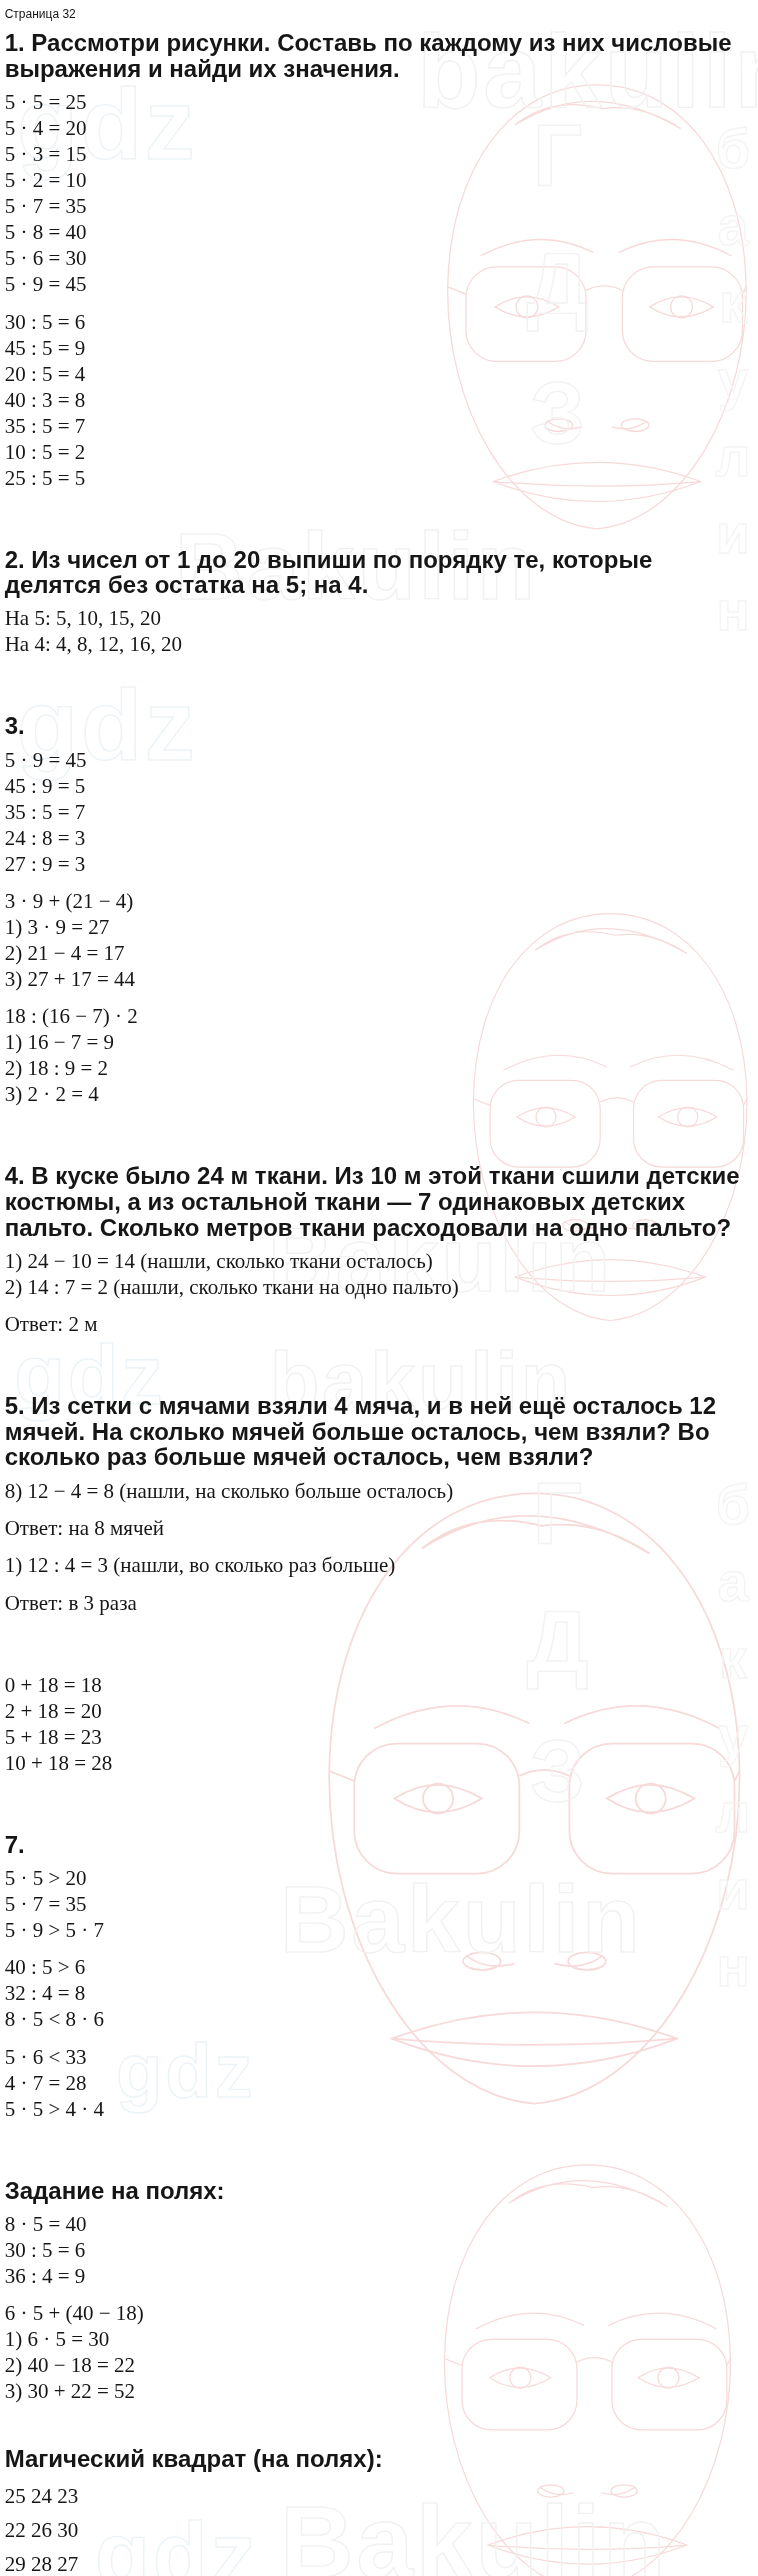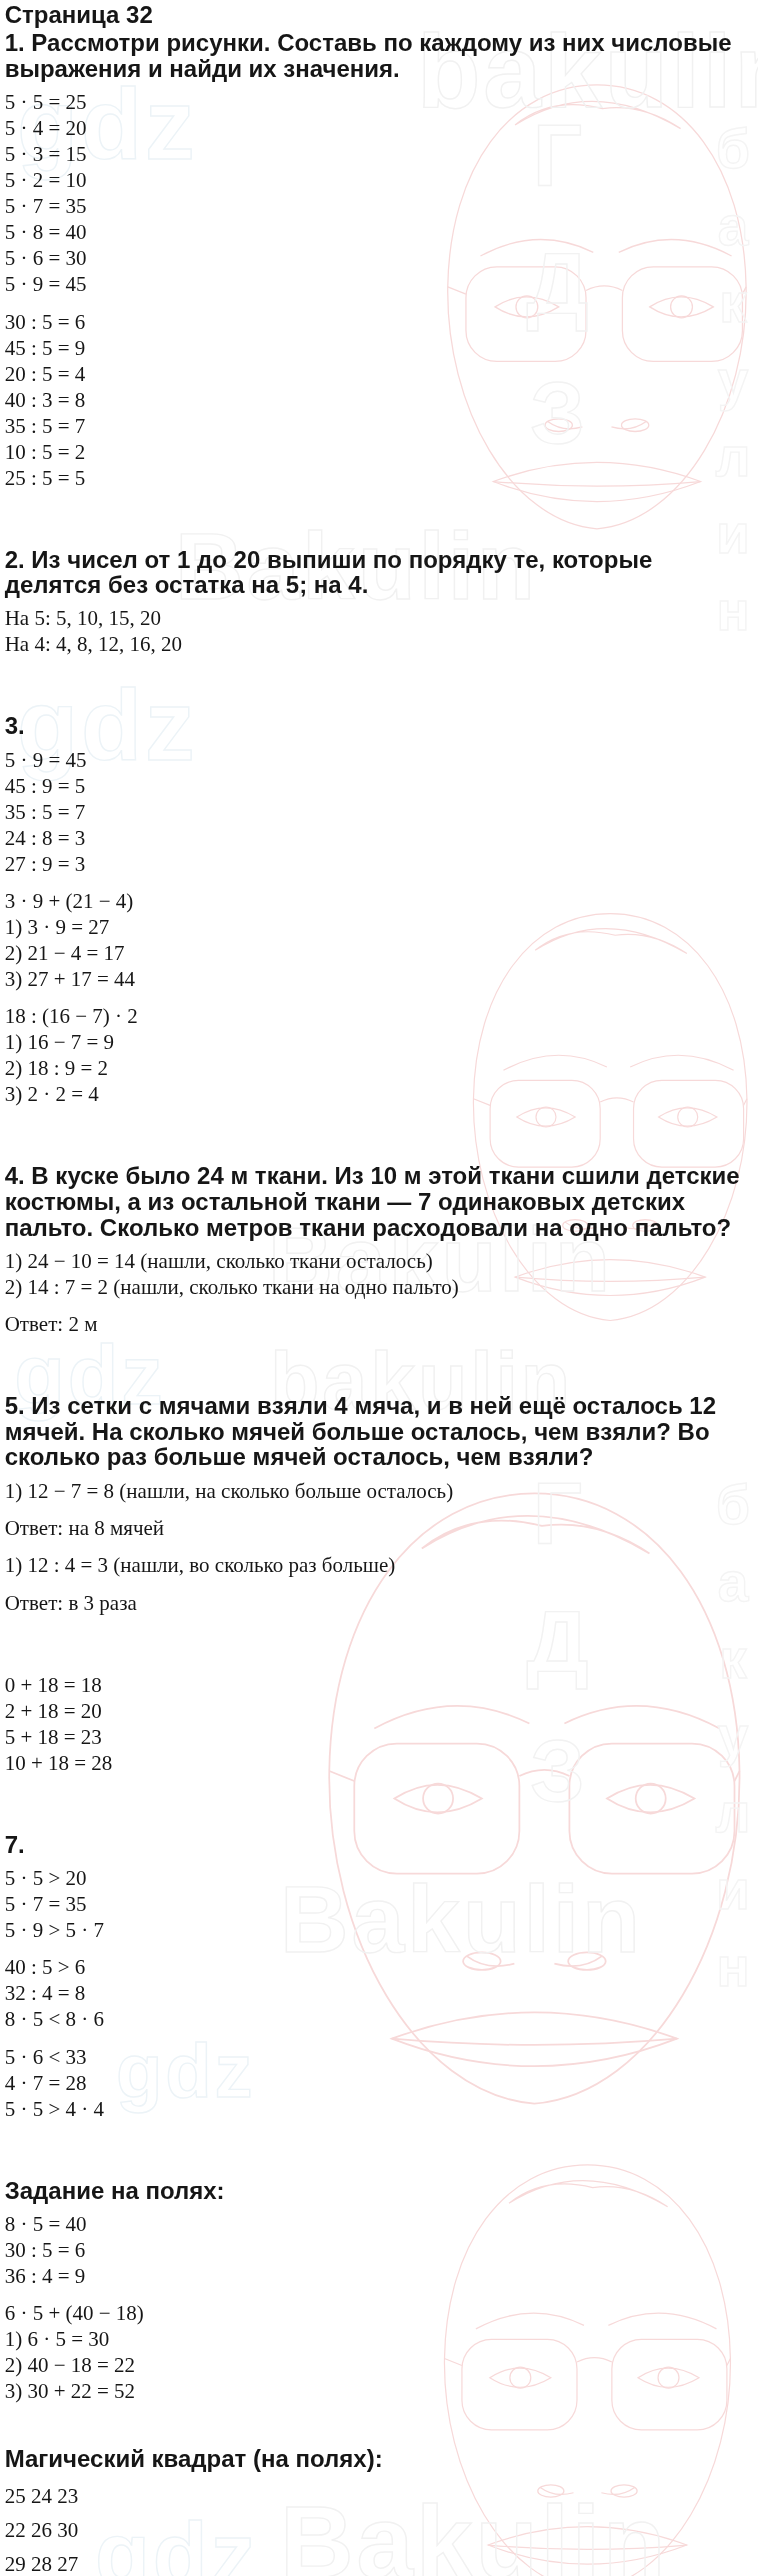--- a/index.html
+++ b/index.html
@@ -61,22 +61,22 @@
   .wm-c4 { left: 705px; top: 1474px; font-size: 55px; letter-spacing: 15px; -webkit-text-stroke-color: #f4f4f4; }
 
   
   .content {
     position: relative;
     z-index: 2;
     padding: 0 7.6px 0 4.7px;
   }
   .page-title {
     font-family: "Liberation Sans", sans-serif;
-    font-weight: bold;
-    font-size: 24px;
+    font-weight: normal;
+    font-size: 12px;
     line-height: 21px;
     margin: 3.8px 0 5.7px 0;
   }
   .task { margin-top: 56px; }
   .task--first { margin-top: 1.9px; }
   .task--last  { margin-top: 42px; }
   .task-heading {
     font-family: Liberation Sans, sans-serif;
     font-weight: bold;
     font-size: 24px;
@@ -213,21 +213,21 @@
           <div class="line">1) 24 − 10 = 14 (нашли, сколько ткани осталось)</div>
           <div class="line">2) 14 : 7 = 2 (нашли, сколько ткани на одно пальто)</div>
         </div>
         <div class="group">
           <div class="line">Ответ: 2 м</div>
         </div>
       </section>
       <section class="task">
     <h2 class="task-heading">5. Из сетки с мячами взяли 4 мяча, и в ней ещё осталось 12 мячей. На сколько мячей больше осталось, чем взяли? Во сколько раз больше мячей осталось, чем взяли?</h2>
   <div class="group">
-          <div class="line">1) 12 − 7 = 8 (нашли, на сколько больше осталось)</div>
+          <div class="line">8) 12 − 4 = 8 (нашли, на сколько больше осталось)</div>
         </div>
         <div class="group">
           <div class="line">Ответ: на 8 мячей</div>
         </div>
         <div class="group">
           <div class="line">1) 12 : 4 = 3 (нашли, во сколько раз больше)</div>
         </div>
         <div class="group">
           <div class="line">Ответ: в 3 раза</div>
         </div>

